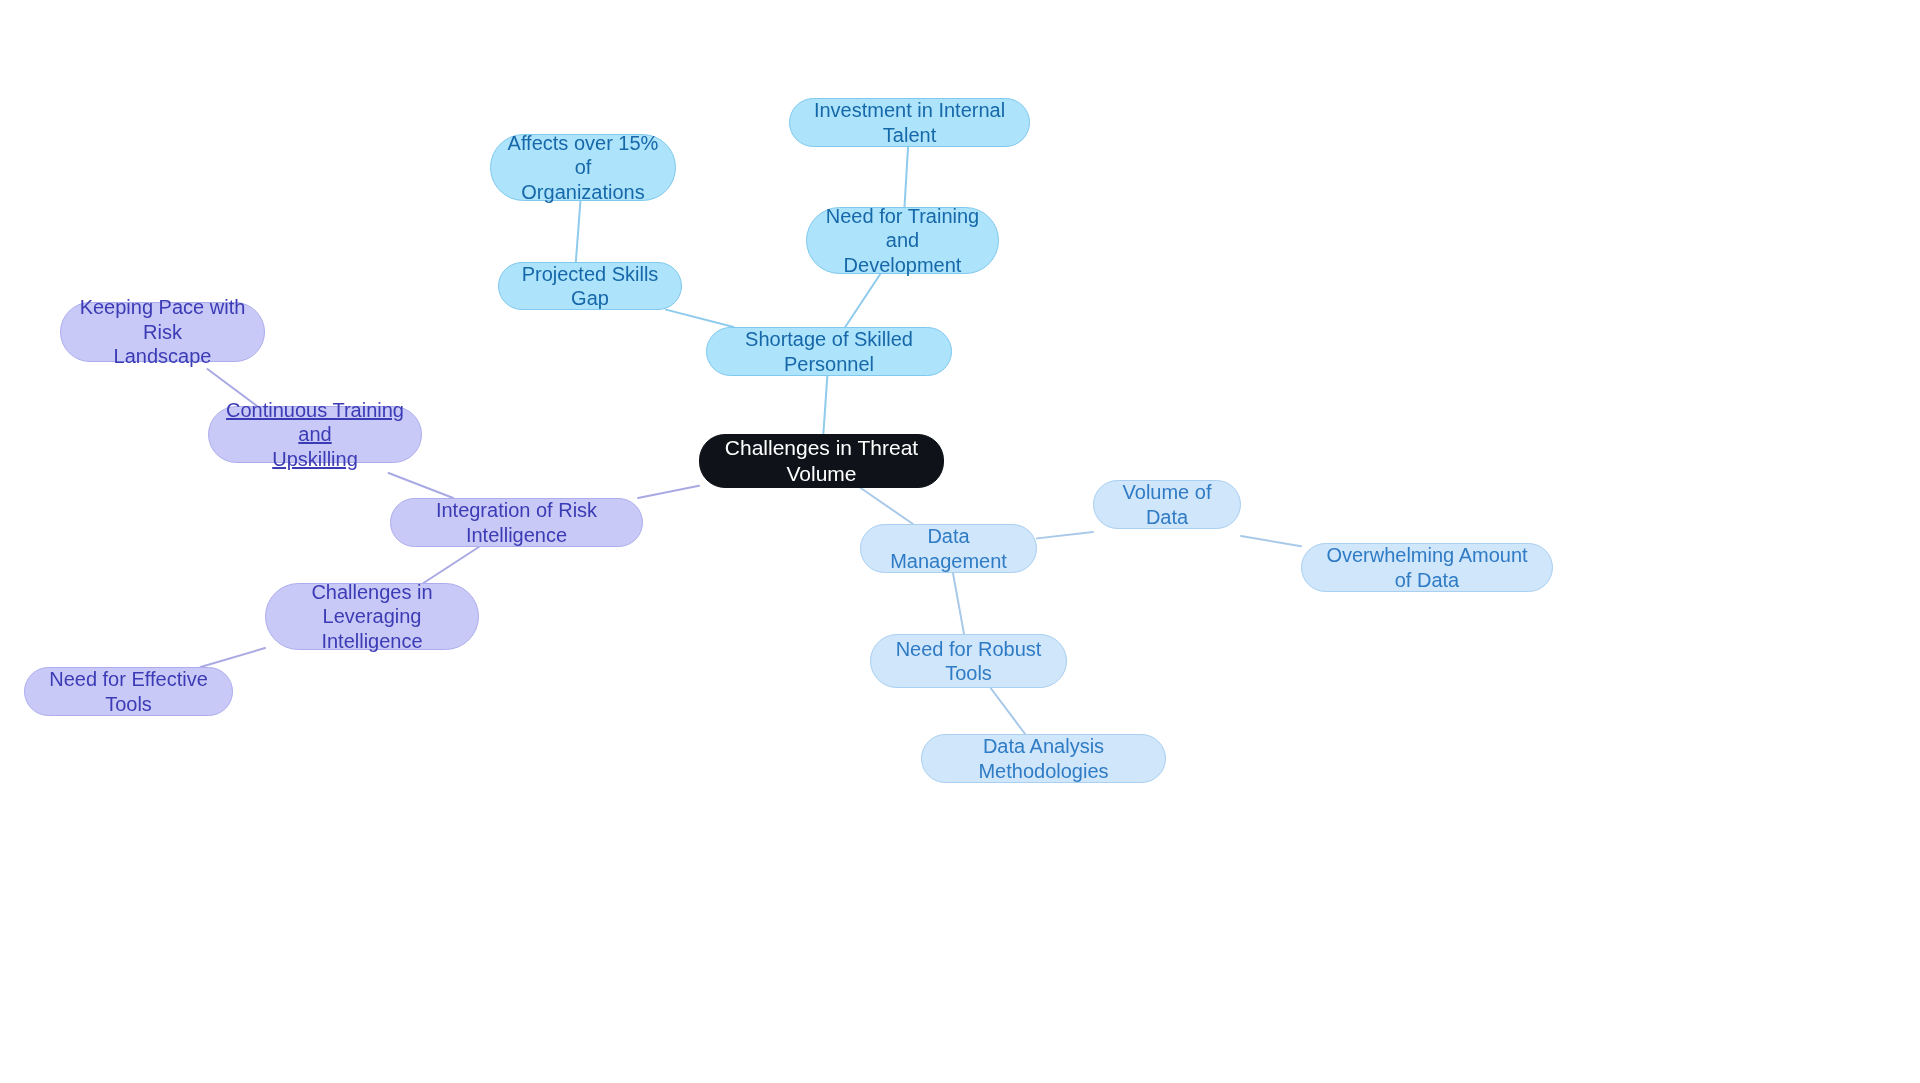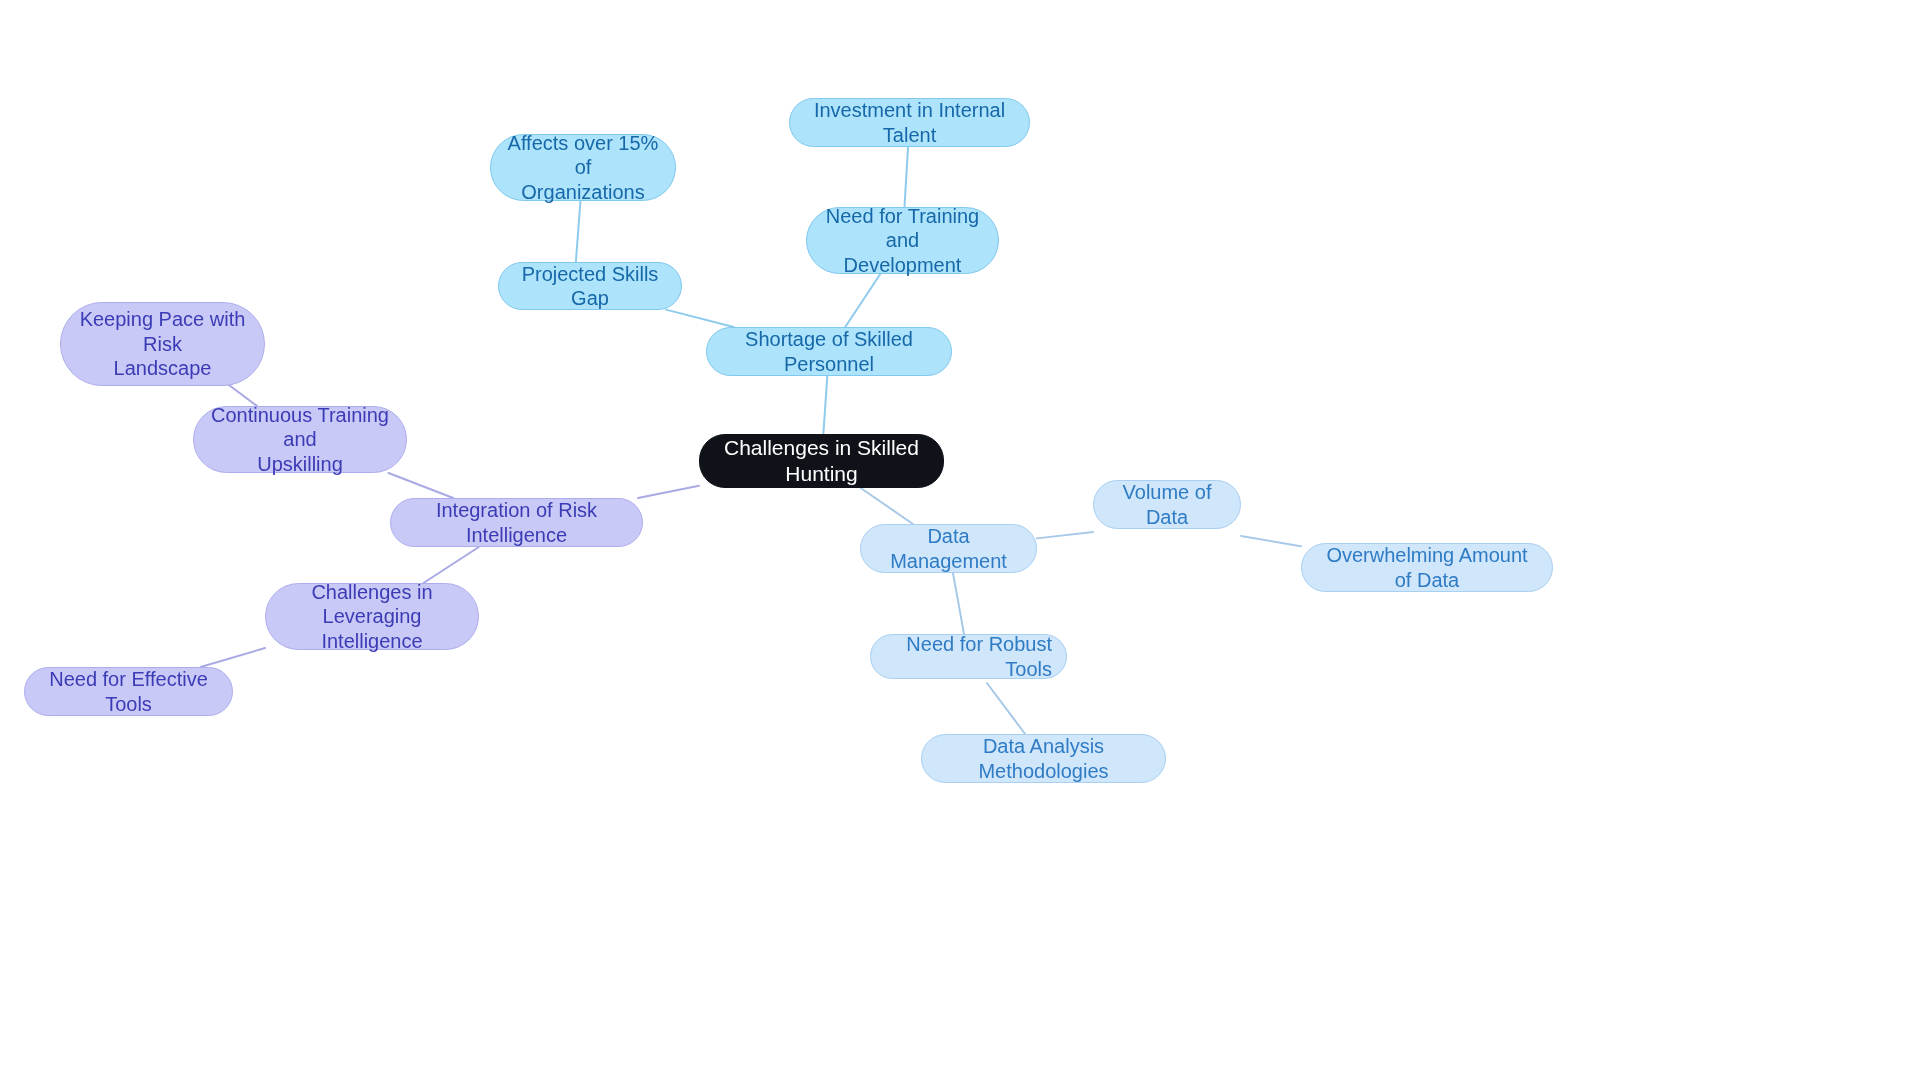--- a/index.html
+++ b/index.html
@@ -81,35 +81,35 @@
       <line x1="1241" y1="536.0230769230769" x2="1301" y2="546.1769230769231" stroke="#a8c9e8" stroke-width="2" stroke-linecap="round"></line>
       <line x1="952.9545454545455" y1="573" x2="964.0454545454545" y2="634" stroke="#a8c9e8" stroke-width="2" stroke-linecap="round"></line>
       <line x1="986.875" y1="683" x2="1025.125" y2="734" stroke="#a8c9e8" stroke-width="2" stroke-linecap="round"></line>
       <line x1="699" y1="485.70081967213116" x2="638.0040650406504" y2="498" stroke="#a9a9e4" stroke-width="2" stroke-linecap="round"></line>
       <line x1="453.183734939759" y1="498" x2="388.5753012048193" y2="473" stroke="#a9a9e4" stroke-width="2" stroke-linecap="round"></line>
       <line x1="257.06490384615387" y1="406" x2="207.43509615384616" y2="369" stroke="#a9a9e4" stroke-width="2" stroke-linecap="round"></line>
       <line x1="478.8377659574468" y1="547" x2="423.4973404255319" y2="583" stroke="#a9a9e4" stroke-width="2" stroke-linecap="round"></line>
       <line x1="265" y1="648.032416502947" x2="200.63666666666666" y2="667" stroke="#a9a9e4" stroke-width="2" stroke-linecap="round"></line>
     </svg>
   <div id="node-layer">
-      <div class="node node-root" style="left: 699px; top: 434px; width: 245px; height: 54px;">Challenges in Skilled Hunting</div>
+      <div class="node node-root" style="left: 699px; top: 434px; width: 245px; height: 54px;">Challenges in Threat Volume</div>
       <div class="node node-blue" style="left: 706px; top: 327px; width: 246px; height: 49px;">Shortage of Skilled Personnel</div>
       <div class="node node-blue" style="left: 498px; top: 262px; width: 184px; height: 48px;">Projected Skills Gap</div>
       <div class="node node-blue" style="left: 490px; top: 134px; width: 186px; height: 67px;">Affects over 15% of
 Organizations</div>
       <div class="node node-blue" style="left: 806px; top: 207px; width: 193px; height: 67px;">Need for Training and
 Development</div>
       <div class="node node-blue" style="left: 789px; top: 98px; width: 241px; height: 49px;">Investment in Internal Talent</div>
       <div class="node node-lightblue" style="left: 860px; top: 524px; width: 177px; height: 49px;">Data Management</div>
       <div class="node node-lightblue" style="left: 1093px; top: 480px; width: 148px; height: 49px;">Volume of Data</div>
       <div class="node node-lightblue" style="left: 1301px; top: 543px; width: 252px; height: 49px;">Overwhelming Amount of Data</div>
-      <div class="node node-lightblue" style="left: 870px; top: 634px; width: 197px; height: 45px; text-align: right;">Need for Robust Tools</div>
+      <div class="node node-lightblue" style="left: 870px; top: 634px; width: 197px; height: 54px;">Need for Robust Tools</div>
       <div class="node node-lightblue" style="left: 921px; top: 734px; width: 245px; height: 49px;">Data Analysis Methodologies</div>
       <div class="node node-purple" style="left: 390px; top: 498px; width: 253px; height: 49px;">Integration of Risk Intelligence</div>
-      <div class="node node-purple" style="left: 193px; top: 406px; width: 214px; height: 67px;">Continuous Training and
+      <div class="node node-purple" style="left: 208px; top: 406px; width: 214px; height: 57px; text-decoration: underline;">Continuous Training and
 Upskilling</div>
-      <div class="node node-purple" style="left: 60px; top: 302px; width: 205px; height: 84px;">Keeping Pace with Risk
+      <div class="node node-purple" style="left: 60px; top: 302px; width: 205px; height: 60px;">Keeping Pace with Risk
 Landscape</div>
       <div class="node node-purple" style="left: 265px; top: 583px; width: 214px; height: 67px;">Challenges in Leveraging
 Intelligence</div>
       <div class="node node-purple" style="left: 24px; top: 667px; width: 209px; height: 49px;">Need for Effective Tools</div>
     </div>
 </div>
 
 </body></html>

